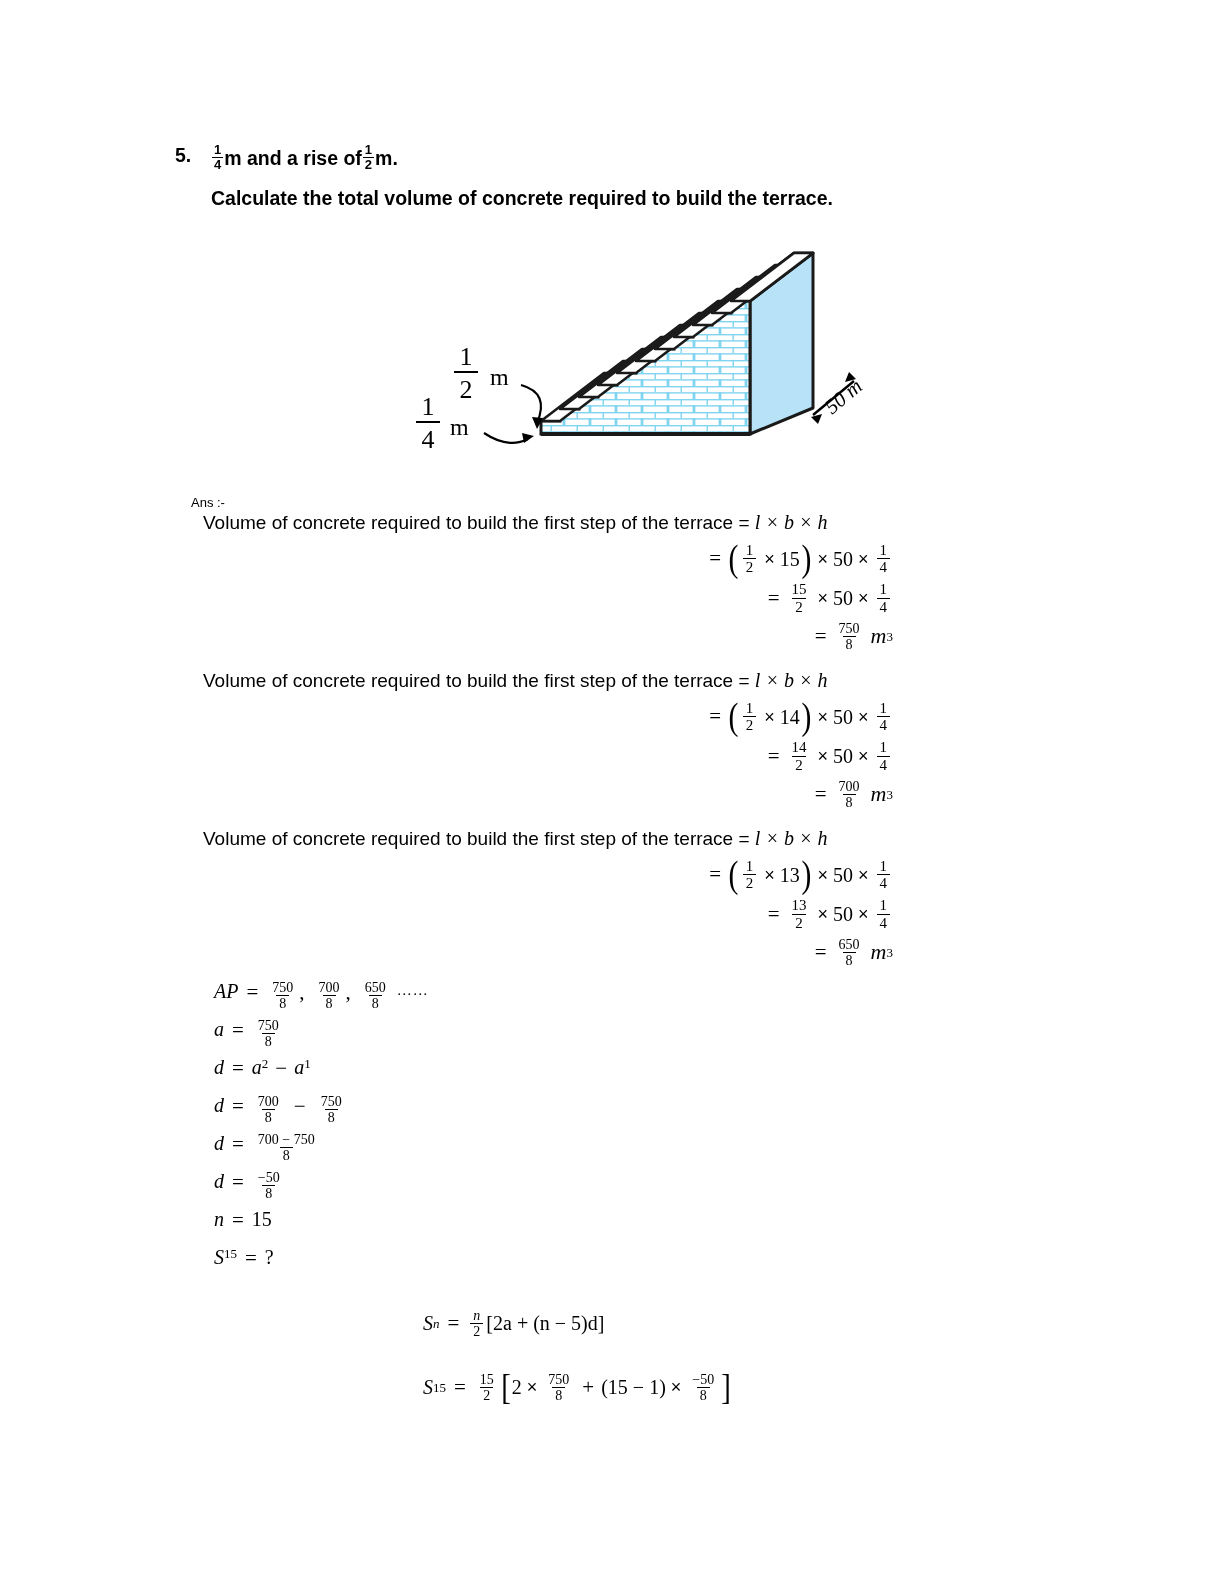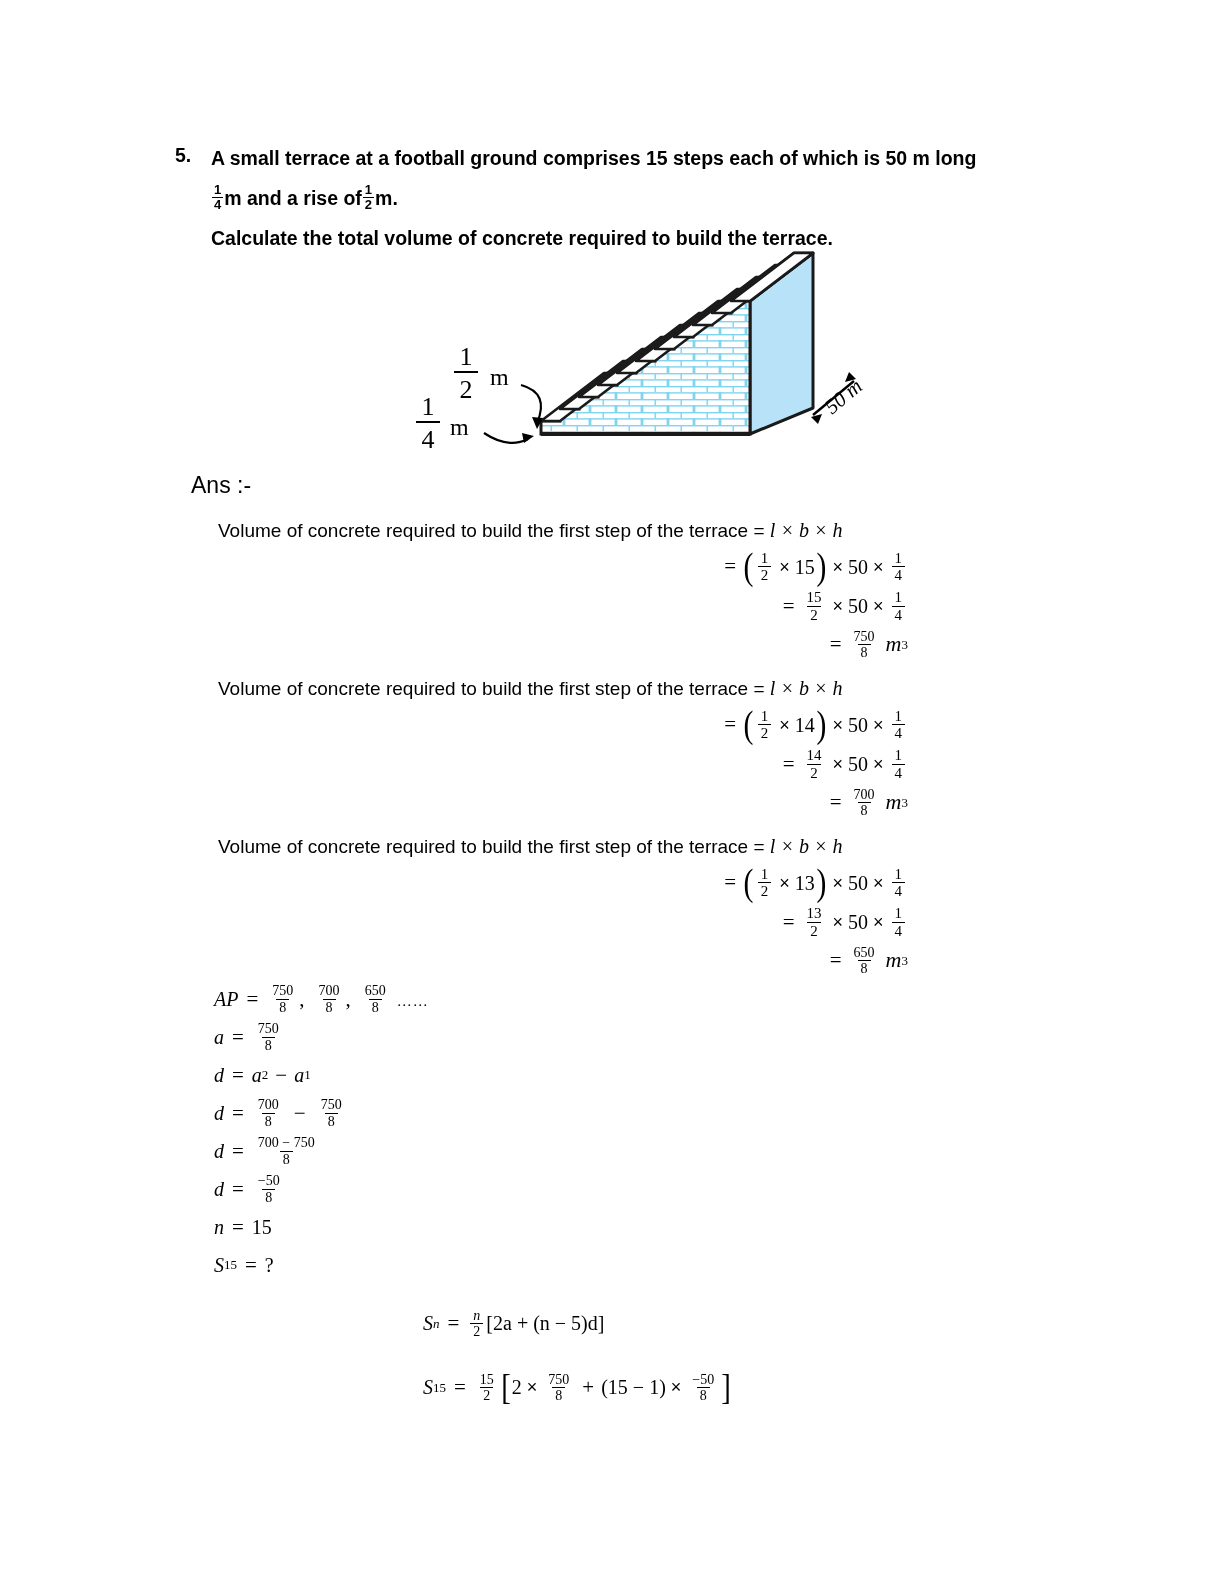--- a/index.html
+++ b/index.html
@@ -63,26 +63,26 @@
     top: 243px;
     width: 470px;
     height: 220px;
   }
   .diagram svg { display: block; }
 
   
   .ans-label {
     position: absolute;
     left: 191px;
-    top: 472px;
-    font-size: 23px;
+    top: 490px;
+    font-size: 13px;
     line-height: 26px;
   }
 
-  .solblock { position: absolute; left: 218px; width: 850px; margin-top: 8px; }
+  .solblock { position: absolute; left: 203px; width: 850px; }
   .sol-text {
     font-size: 19px;
     line-height: 26px;
     white-space: nowrap;
   }
   .sol-eq {
     text-align: right;
     padding-right: 160px;
     margin-top: 6px;
     line-height: 1.0;
@@ -154,42 +154,38 @@
     font-family: "Liberation Serif", serif;
     font-size: 13px;
     vertical-align: sub;
     font-style: normal;
   }
 
   
   .ap-list { position: absolute; left: 214px; top: 980px; }
   .ap-row {
     display: flex;
-    align-items: center;
     height: 38px;
     font-family: "Liberation Serif", serif;
     font-size: 21px;
     white-space: nowrap;
   }
   .dots { font-size: 15px; letter-spacing: 1px; padding-left: 5px; position: relative; top: 2px; }
 
   
   .sum1 { position: absolute; left: 423px; top: 1308px; }
   .sum2 { position: absolute; left: 423px; top: 1372px; }
 </style>
 </head>
 <body>
 
 <div class="question">
   <div class="q-row">
     <div class="q-num">5.</div>
     <div class="q-body">
-      <div class="q-line">
-        <span class="t">A small terrace at a football ground comprises 15 steps each of which is 50 m long</span>
-      </div>
       <div class="q-line">
         <span class="ifrac">
           <span class="num">1</span>
           <span class="den">4</span>
         </span>
         <span class="t">m and a rise of </span>
         <span class="ifrac">
           <span class="num">1</span>
           <span class="den">2</span>
         </span>

